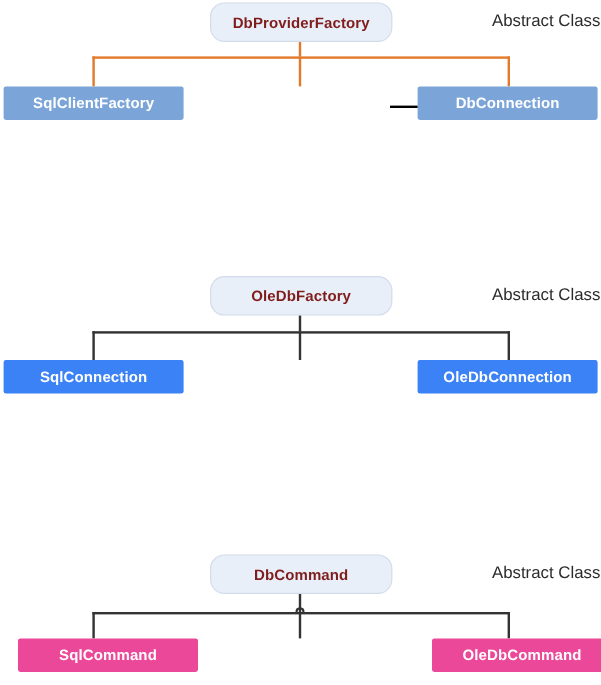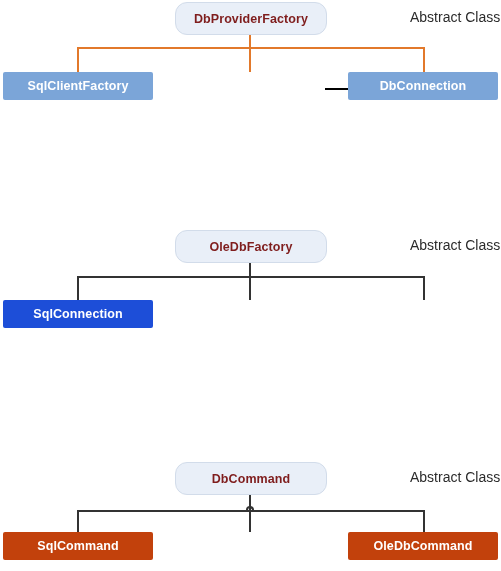--- a/index.html
+++ b/index.html
@@ -70,22 +70,22 @@
     color: #ffffff;
     font-size: 12.5px;
     font-weight: bold;
     letter-spacing: 0.1px;
   }
   .impl-box.pos0 { left: 3px; }
   .impl-box.pos1 { left: 175px; }
   .impl-box.pos2 { left: 348px; }
 
   .impl-box.blue  { background: #7ba5d8; }
-  .impl-box.green { background: #1d4ed8; }
-  .impl-box.red   { background: #c2410c; }
+  .impl-box.green { background: #3b82f6; }
+  .impl-box.red   { background: #ec4899; margin-left: 12px; }
 
   
   .conn {
     position: absolute;
     background: #333333;
   }
   .conn.orange { background: #e2792b; }
 
   .conn-stem {
     width: 2px;
@@ -145,20 +145,21 @@
     <div class="abstract-label">Abstract Class</div>
 
     <div class="conn conn-stem" style="left:249px; top:33px; height:13px;"></div>
     <div class="conn conn-bar" style="left:77px; top:46px; width:348px;"></div>
     <div class="conn conn-drop" style="left:77px; top:46px; height:24px;"></div>
     <div class="conn conn-drop" style="left:249px; top:46px; height:24px;"></div>
     <div class="conn conn-drop" style="left:423px; top:46px; height:24px;"></div>
 
     <div class="impl-row">
       <div class="impl-box green pos0">SqlConnection</div>
+      <div class="impl-box green pos2">OleDbConnection</div>
     </div>
   </div>
 
   <div class="group" style="top:462px;">
 
     <div class="abstract-box">DbCommand</div>
 
     <div class="abstract-label">Abstract Class</div>
 
     <div class="conn conn-stem" style="left:249px; top:33px; height:15px;"></div>

